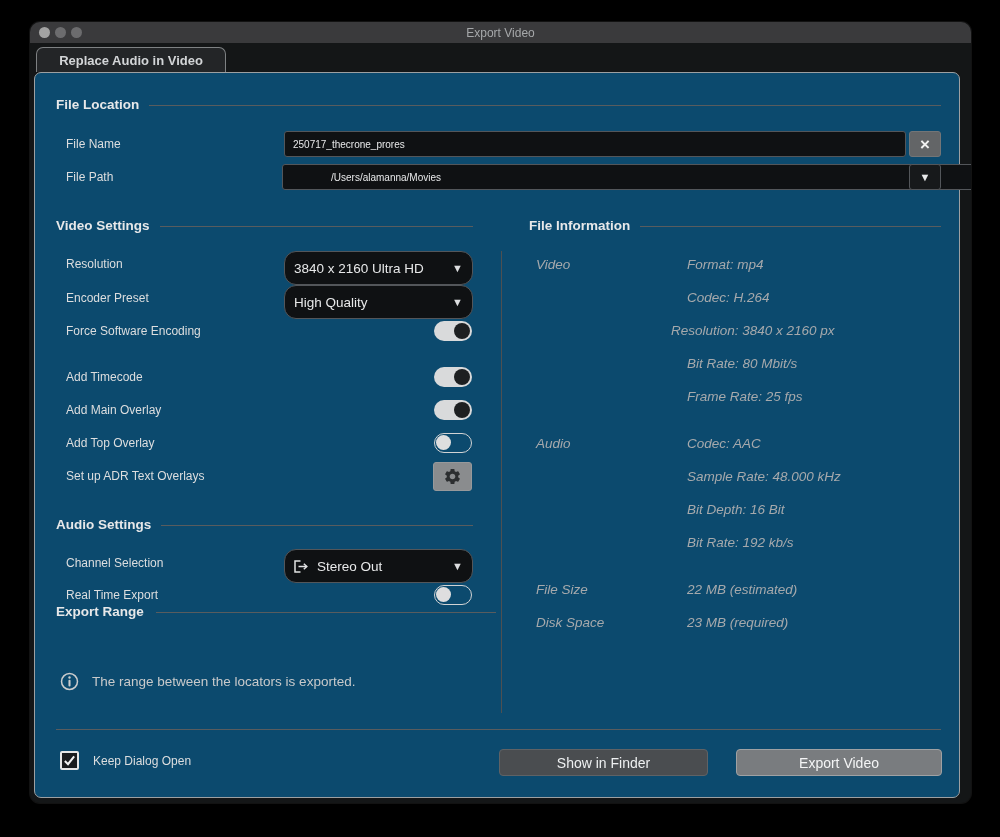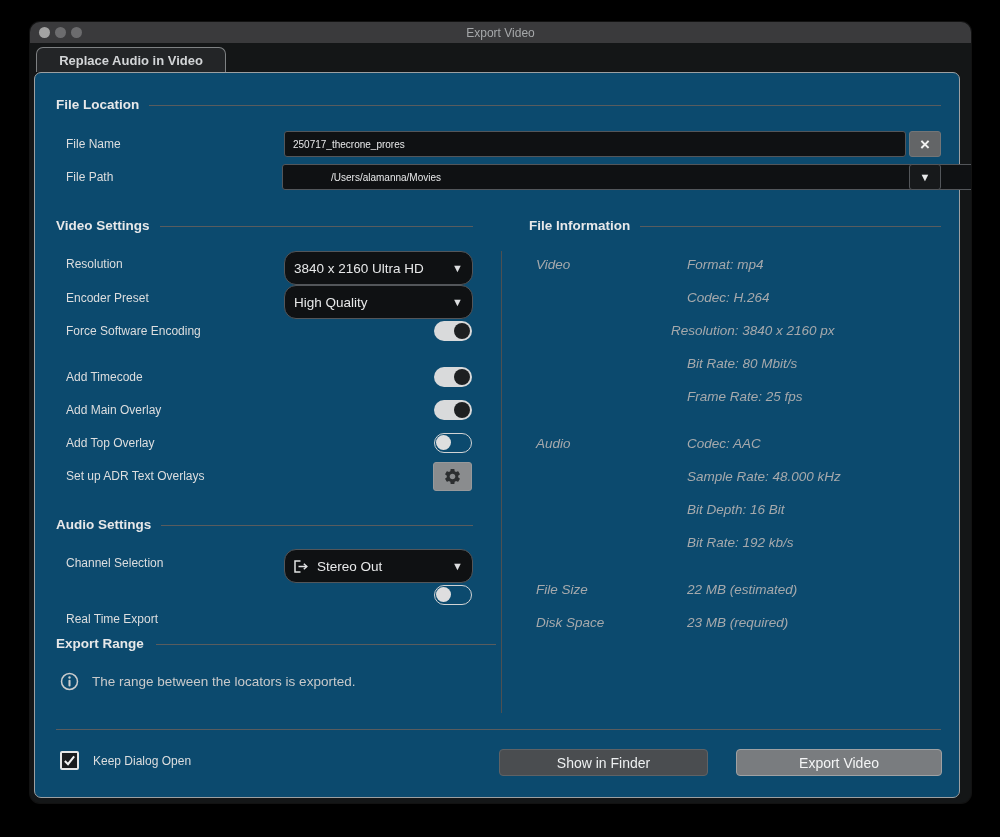--- a/index.html
+++ b/index.html
@@ -158,26 +158,26 @@
       <span class="cicon">
         <svg width="15" height="13" viewBox="0 0 15 13" fill="none" stroke="#e2e3e4" stroke-width="1.5">
           <path d="M6.5 1 H1 V12 H6.5"></path>
             <path d="M4.5 6.5 H12.5"></path>
             <path d="M9.8 3.8 L12.8 6.5 L9.8 9.2" fill="none"></path>
         </svg>
       </span>
       <span>Stereo Out</span>
       <span class="arrow">▼</span>
     </div>
-    <div class="lbl" style="left:31px;top:515px;margin-top:24px;">Real Time Export</div>
+    <div class="lbl" style="left:31px;top:515px;">Real Time Export</div>
     <div class="toggle off" style="left:399px;top:512px;">
         <span class="knob"></span>
       </div>
 
-    <div class="sec" style="left:21px;top:563px;width:440px;gap:12px;">
+    <div class="sec" style="left:21px;top:531px;width:440px;gap:12px;">
       <span class="t">Export Range</span>
         <div class="rule"></div>
     </div>
     <div class="inforow" style="left:25px;top:599px;">
       <span style="display:flex;">
         <svg width="19" height="19" viewBox="0 0 20 20">
             <circle cx="10" cy="10" r="8.4" fill="none" stroke="#cbcccd" stroke-width="1.6"></circle>
             <circle cx="10" cy="5.8" r="1.25" fill="#cbcccd"></circle>
             <rect x="8.9" y="8.2" width="2.2" height="7" rx="1" fill="#cbcccd"></rect>
           </svg>

